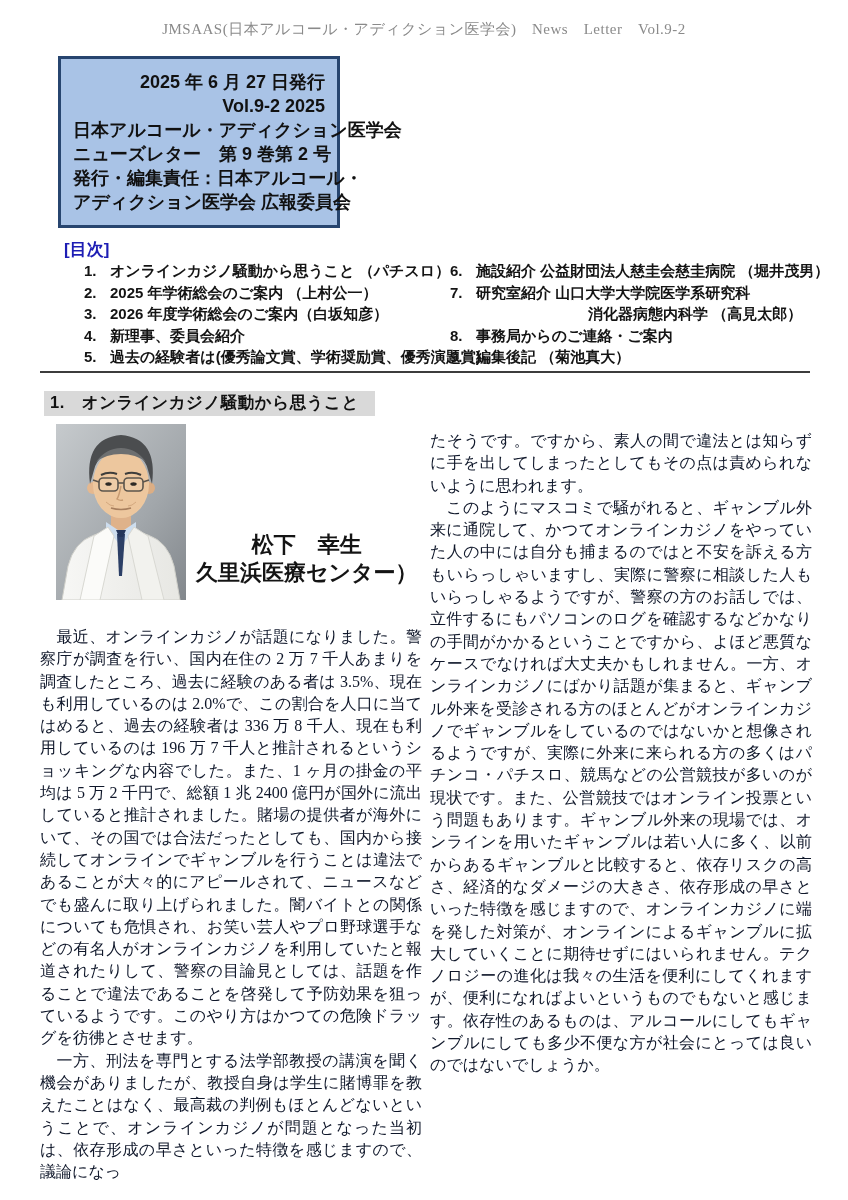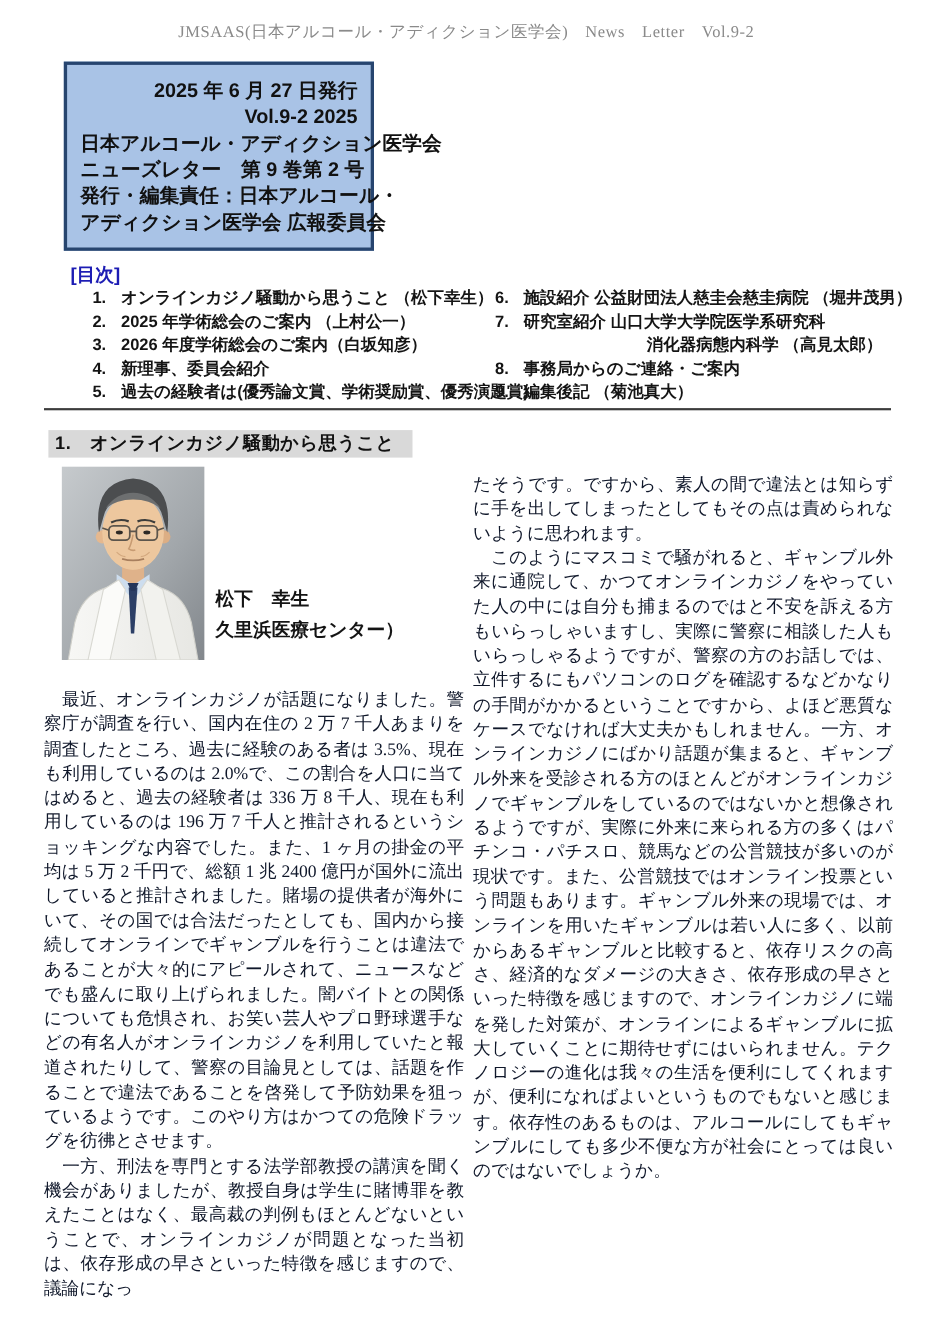--- a/index.html
+++ b/index.html
@@ -86,22 +86,23 @@
   .section-heading span{
     display:inline-block;background:#d9d9d9;color:#111;
     font-size:16.5px;font-weight:bold;padding:1px 16px 2px 6px;
     letter-spacing:.5px;
   }
   .portrait{
     position:absolute;left:56px;top:424px;width:130px;height:176px;
   }
   .author-block{
     position:absolute;left:196px;top:531px;
-    font-size:17px;font-weight:bold;color:#141414;line-height:27.5px;
+    font-size:22px;font-weight:bold;color:#141414;line-height:27.5px;
     white-space:nowrap;
+    text-align:center;
   }
   .body-col{
     position:absolute;
     font-family:Liberation Serif, serif;
     font-size:16px;line-height:22.3px;color:#0f172a;
     text-align:justify;
   }
   .body-col p{margin:0;}
   .col1{left:40px;top:626px;width:382px;}
   .col2{left:430px;top:430px;width:382px;}
@@ -122,21 +123,21 @@
       <div class="info-line">発行・編集責任：日本アルコール・</div>
       <div class="info-line">アディクション医学会 広報委員会</div>
     </div>
   </div>
 
   <div class="toc-title">[目次]</div>
 
   <div class="toc-col left">
     <div class="toc-row">
       <span class="toc-num">1.</span>
-      <span class="toc-text">オンラインカジノ騒動から思うこと （松下幸生）</span>
+      <span class="toc-text">オンラインカジノ騒動から思うこと （パチスロ）</span>
     </div>
     <div class="toc-row">
       <span class="toc-num">2.</span>
       <span class="toc-text">2025 年学術総会のご案内 （上村公一）</span>
     </div>
     <div class="toc-row">
       <span class="toc-num">3.</span>
       <span class="toc-text">2026 年度学術総会のご案内（白坂知彦）</span>
     </div>
     <div class="toc-row">

